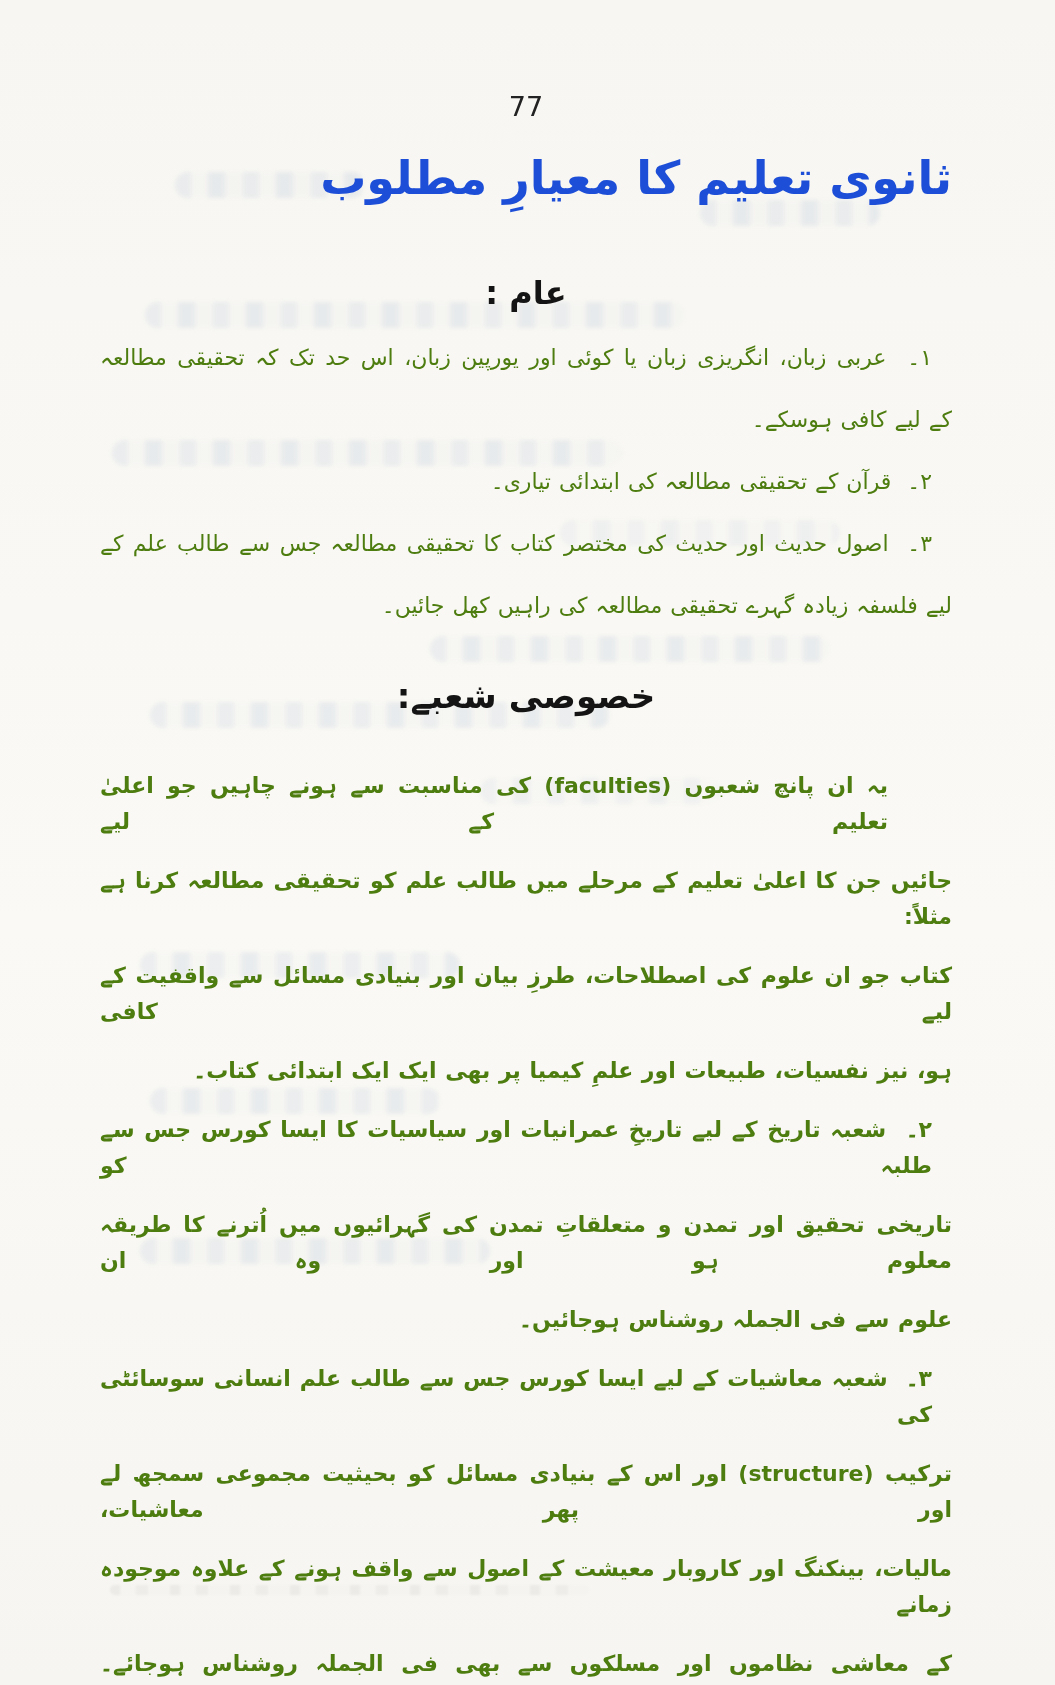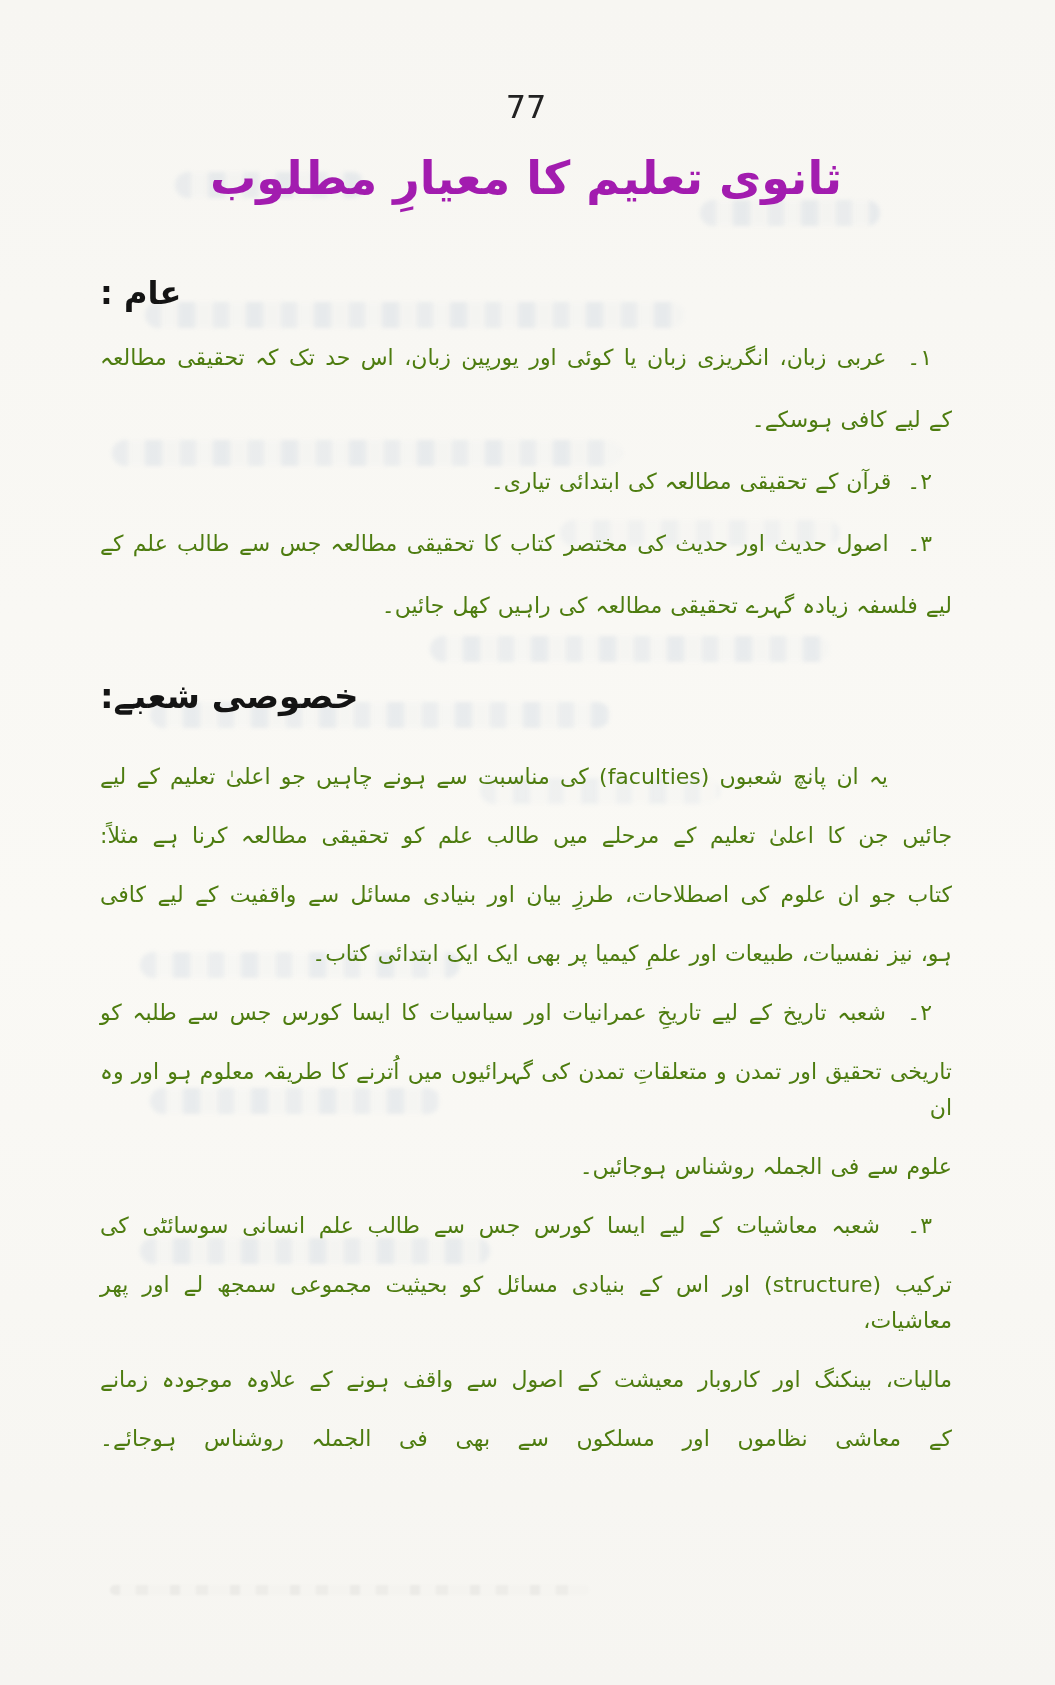--- a/index.html
+++ b/index.html
@@ -29,43 +29,43 @@
     height: 10px; filter: blur(1px);
   }
 
   .content {
     position: absolute; top: 0; right: 103px; left: 100px;
     direction: rtl; unicode-bidi: embed;
   }
   .page-number {
     margin-top: 90px;
     text-align: center; direction: ltr;
-    font-size: 32px; line-height: 34px; color: #222;
+    font-size: 27px; line-height: 34px; color: #222;
   }
   .title {
     margin: 16px 0 0 0;
     font-size: 46px; line-height: 76px; font-weight: bold;
-    text-align: center; color: #a21caf;
+    text-align: right; color: #1d4ed8;
   }
   .sec-heading {
     margin: 0; font-weight: bold; color: #141414;
-    text-align: left;
+    text-align: center;
   }
   .sec-heading.general { margin-top: 54px; font-size: 32px; line-height: 46px; }
   .sec-heading.special { margin-top: 44px; font-size: 34px; line-height: 56px; }
 
   .line {
     font-size: 22px; line-height: 36px;
     color: #4d7c0f;
     word-spacing: 1px;
   }
   .gen .line { margin-bottom: 26px; }   
   .spec .line { margin-bottom: 23px; }  
   .gen { margin-top: 24px; }
-  .spec { margin-top: 35px; }
+  .spec { margin-top: 44px; font-weight: bold; }
 
   .line.full  { text-align: justify; text-align-last: justify; }
   .line.start { text-align: start; }
   .indent-item { padding-right: 20px; }
   .indent-para { padding-right: 64px; }
 </style>
 </head>
 <body>
 
 <div class="page">

